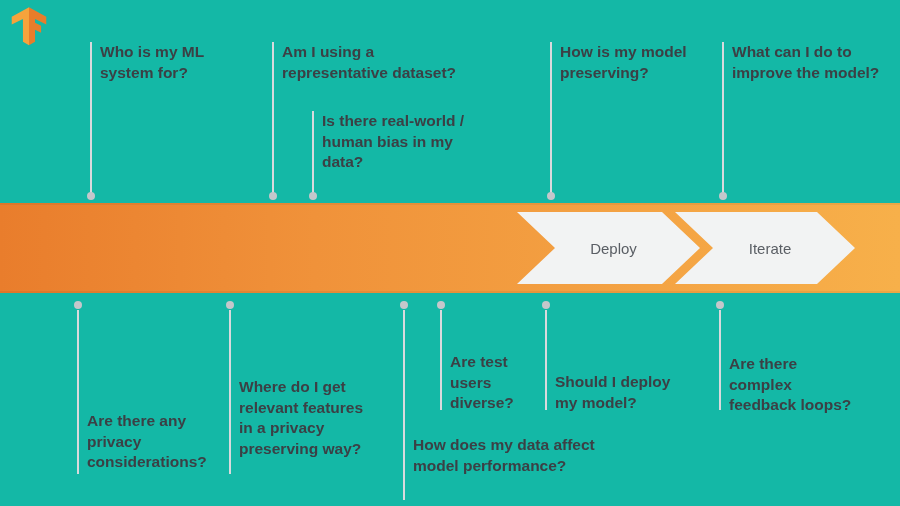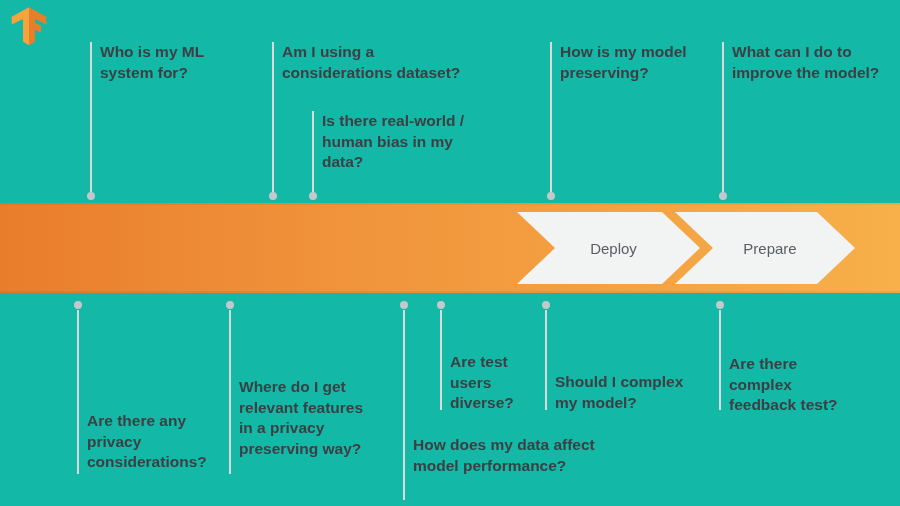--- a/index.html
+++ b/index.html
@@ -122,21 +122,21 @@
   <div class="q t1">
     <span class="line"></span>
     <span class="dot"></span>
     <div class="qtext">Who is my ML
 system for?</div>
   </div>
   <div class="q t2">
     <span class="line"></span>
     <span class="dot"></span>
     <div class="qtext">Am I using a
-considerations dataset?</div>
+representative dataset?</div>
   </div>
   <div class="q t3">
     <span class="line"></span>
     <span class="dot"></span>
     <div class="qtext">Is there real-world /
 human bias in my
 data?</div>
   </div>
   <div class="q t4">
     <span class="line"></span>
@@ -149,21 +149,21 @@
     <span class="dot"></span>
     <div class="qtext">What can I do to
 improve the model?</div>
   </div>
 
   <div class="band">
     <div class="chev c4">
       <span class="stage-label">Deploy</span>
     </div>
     <div class="chev c5">
-      <span class="stage-label">Prepare</span>
+      <span class="stage-label">Iterate</span>
     </div>
   </div>
 
   <div class="q b1">
     <span class="dot"></span>
     <span class="line"></span>
     <div class="qtext">Are there any
 privacy
 considerations?</div>
   </div>
@@ -184,24 +184,24 @@
   <div class="q b4">
     <span class="dot"></span>
     <span class="line"></span>
     <div class="qtext">Are test
 users
 diverse?</div>
   </div>
   <div class="q b5">
     <span class="dot"></span>
     <span class="line"></span>
-    <div class="qtext">Should I complex
+    <div class="qtext">Should I deploy
 my model?</div>
   </div>
   <div class="q b6">
     <span class="dot"></span>
     <span class="line"></span>
     <div class="qtext">Are there
 complex
-feedback test?</div>
+feedback loops?</div>
   </div>
 
 </div>
 
 </body></html>

